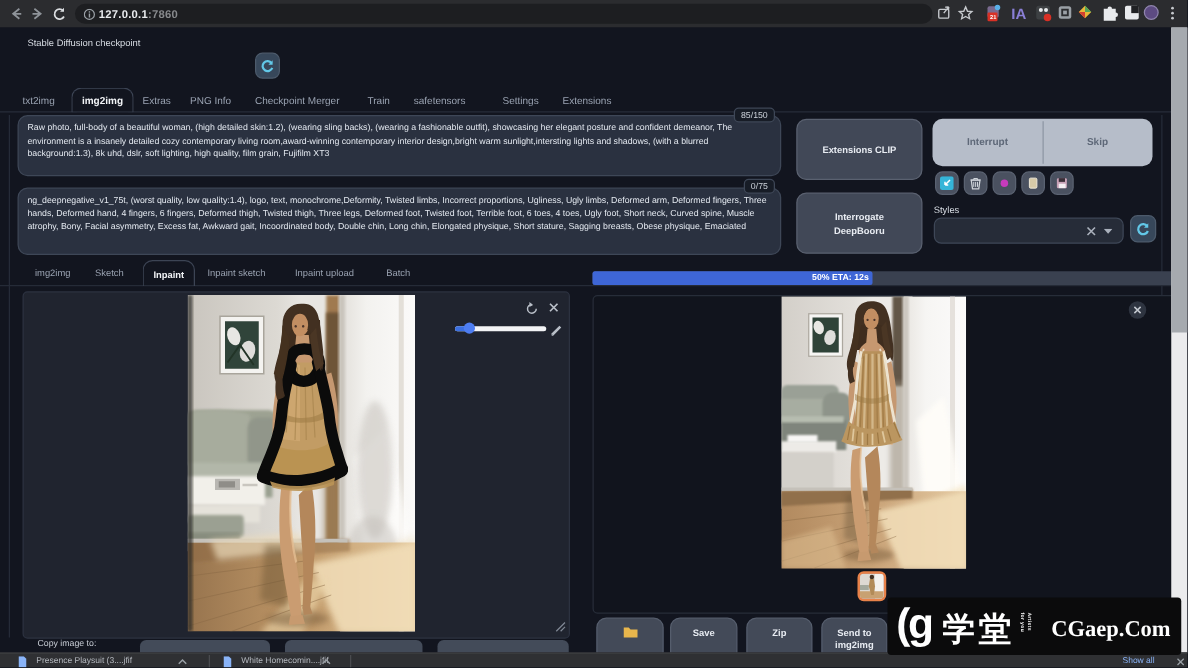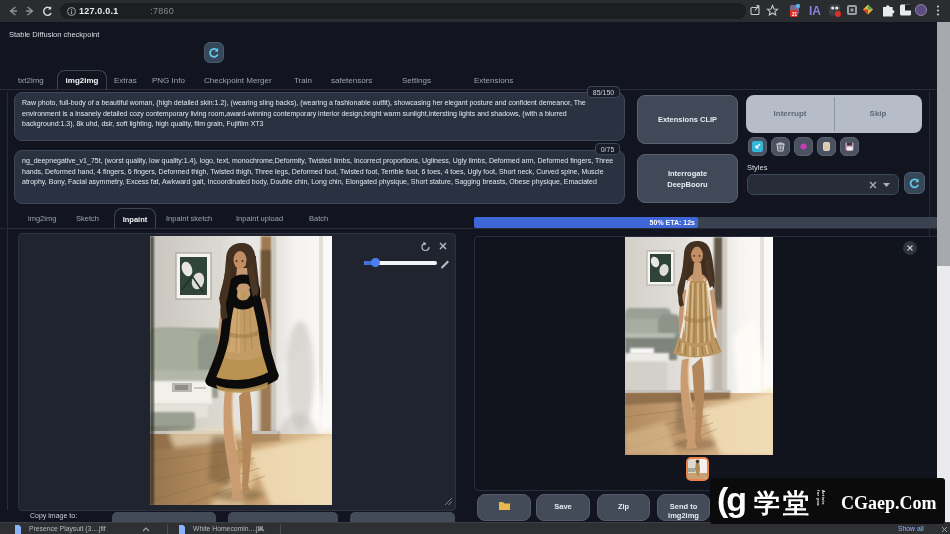--- a/index.html
+++ b/index.html
@@ -7,21 +7,21 @@
     font-family:"Liberation Sans", sans-serif; }
   .abs { position:absolute; }
   #stage { position:relative; width:950px; height:534px; }
 
   
   #chrome { position:absolute; left:0; top:0; width:950px; height:22px; background:#2b2c2f; }
   #chrome svg { position:absolute; }
   #urlpill { position:absolute; left:60px; top:3px; width:686px; height:16px;
     background:#1d1e21; border-radius:8px; color:#e8eaed; font-size:9px; line-height:16px; }
   #urlpill .host { position:absolute; left:19px; top:0; font-weight:bold; letter-spacing:.2px;}
-  #urlpill .port { color:#87898c; font-weight:normal;padding-left:32px; }
+  #urlpill .port { color:#87898c; font-weight:bold; }
 
   
   #page { position:absolute; left:0; top:22px; width:937px; height:500px; background:#12151f; overflow:hidden; }
   .lbl { color:#d8dde4; font-size:7.5px; }
 
   #ckpt { position:absolute; left:9px; top:20px; width:188px; height:21px; background:#2a3140;
     border:1px solid #454d5c; border-radius:8px; color:#e9ecf1; font-size:7.4px; line-height:19px;
     padding-left:7px; }
   #ckptrefresh { position:absolute; left:204px; top:20px; width:20px; height:21px; background:#37475a;
     border:1px solid #4c5a6b; border-radius:6px; }
@@ -66,21 +66,21 @@
   
   #progress { position:absolute; left:474px; top:195px; width:467px; height:11px; background:#3a4150;
     border-radius:2px; }
   #progress .fill { position:absolute; left:0; top:0; width:224px; height:11px; background:#3e66d6; border-radius:2px; }
   #progress .ptxt { position:absolute; top:1.5px; right:3px; color:#fff; font-size:7px; font-weight:bold; }
   #gallery { position:absolute; left:474px; top:214px; width:467px; height:255px; background:#11141d;
     border:1px solid #272d39; border-radius:4px; }
   #thumb { position:absolute; left:686px; top:435px; width:23px; height:24px; border:2px solid #e8824a;
     border-radius:5px; overflow:hidden; background:#b99; }
 
-  .gbtn { position:absolute; top:472px; height:27px; background:#434a58; border:1px solid #555d6c;
+  .gbtn { position:absolute; top:472px; height:40px; background:#434a58; border:1px solid #555d6c;
     border-radius:8px; color:#e8ecf2; font-size:7.5px; font-weight:bold; text-align:center; padding-top:7px; }
 
   
   #copyrow { position:absolute; left:30px; top:490px; color:#c9ced6; font-size:7px; }
   .cbtn { position:absolute; top:490px; height:14px; background:#434b59; border-radius:5px 5px 0 0; }
 
   
   #sbtrack { position:absolute; left:937px; top:22px; width:13px; height:500px; background:#ebebed; }
   #sbthumb { position:absolute; left:937px; top:22px; width:13px; height:244px; background:#a6aaaf; }
 
@@ -156,38 +156,38 @@
         <rect x="4" y="3.8" width="1.1" height="3.2" fill="#9aa0a6"></rect>
         <rect x="4" y="2" width="1.1" height="1.1" fill="#9aa0a6"></rect>
       </svg>
       <span class="host">127.0.0.1<span class="port">:7860</span></span>
     </div>
   </div>
 
   <div id="page">
     <div class="abs" style="left:7px; top:70px; width:1px; height:418px; background:#252b38;"></div>
     <div class="abs" style="left:929px; top:70px; width:1px; height:418px; background:#252b38;"></div>
-    <div class="lbl abs" style="left:9px; top:8px;">Stable Diffusion checkpoint</div>
+    <div class="lbl abs" style="left:22px; top:8px;">Stable Diffusion checkpoint</div>
     <div id="ckptrefresh">
       <svg width="18" height="19" viewBox="0 0 18 19">
         <path d="M12.3 7.5 A4 4 0 1 0 12.8 11.3" stroke="#62c8e8" stroke-width="1.8" fill="none"></path>
         <path d="M13.1 5.1 L13.1 8.7 L9.7 8.7 Z" fill="#62c8e8"></path>
       </svg>
     </div>
 
     <div class="tabs" style="left:0; top:48px; width:937px; height:20px; border-bottom:1px solid #272d3a;">
       <span style="left:18px;">txt2img</span>
       <span class="seltab" style="left:57px; top:0; width:50px; height:20px; line-height:20px;">img2img</span>
       <span style="left:114px;">Extras</span>
       <span style="left:152px;">PNG Info</span>
       <span style="left:204px;">Checkpoint Merger</span>
       <span style="left:294px;">Train</span>
       <span style="left:331px;">safetensors</span>
       <span style="left:402px;">Settings</span>
-      <span style="left:450px;margin-left:24px;">Extensions</span>
+      <span style="left:450px;">Extensions</span>
     </div>
 
     <div class="counter" style="left:587px; top:64px; width:33px; height:12px; line-height:11px;">85/150</div>
     <div class="ta" style="top:70px; height:49px;">Raw photo, full-body of a beautiful woman, (high detailed skin:1.2), (wearing sling backs), (wearing a fashionable outfit), showcasing her elegant posture and confident demeanor, The environment is a insanely detailed cozy contemporary living room,award-winning contemporary interior design,bright warm sunlight,intersting lights and shadows, (with a blurred background:1.3), 8k uhd, dslr, soft lighting, high quality, film grain, Fujifilm XT3</div>
 
     <div class="counter" style="left:595px; top:121px; width:25px; height:12px; line-height:11px;">0/75</div>
     <div class="ta" style="top:128px; height:54px;">ng_deepnegative_v1_75t, (worst quality, low quality:1.4), logo, text, monochrome,Deformity, Twisted limbs, Incorrect proportions, Ugliness, Ugly limbs, Deformed arm, Deformed fingers, Three hands, Deformed hand, 4 fingers, 6 fingers, Deformed thigh, Twisted thigh, Three legs, Deformed foot, Twisted foot, Terrible foot, 6 toes, 4 toes, Ugly foot, Short neck, Curved spine, Muscle atrophy, Bony, Facial asymmetry, Excess fat, Awkward gait, Incoordinated body, Double chin, Long chin, Elongated physique, Short stature, Sagging breasts, Obese physique, Emaciated</div>
 
     <div class="bigbtn" style="top:73px; height:49px; line-height:47px;">Extensions CLIP</div>
     <div class="bigbtn" style="top:132px; height:49px; padding-top:13px; line-height:11px;">Interrogate<br>DeepBooru</div>

